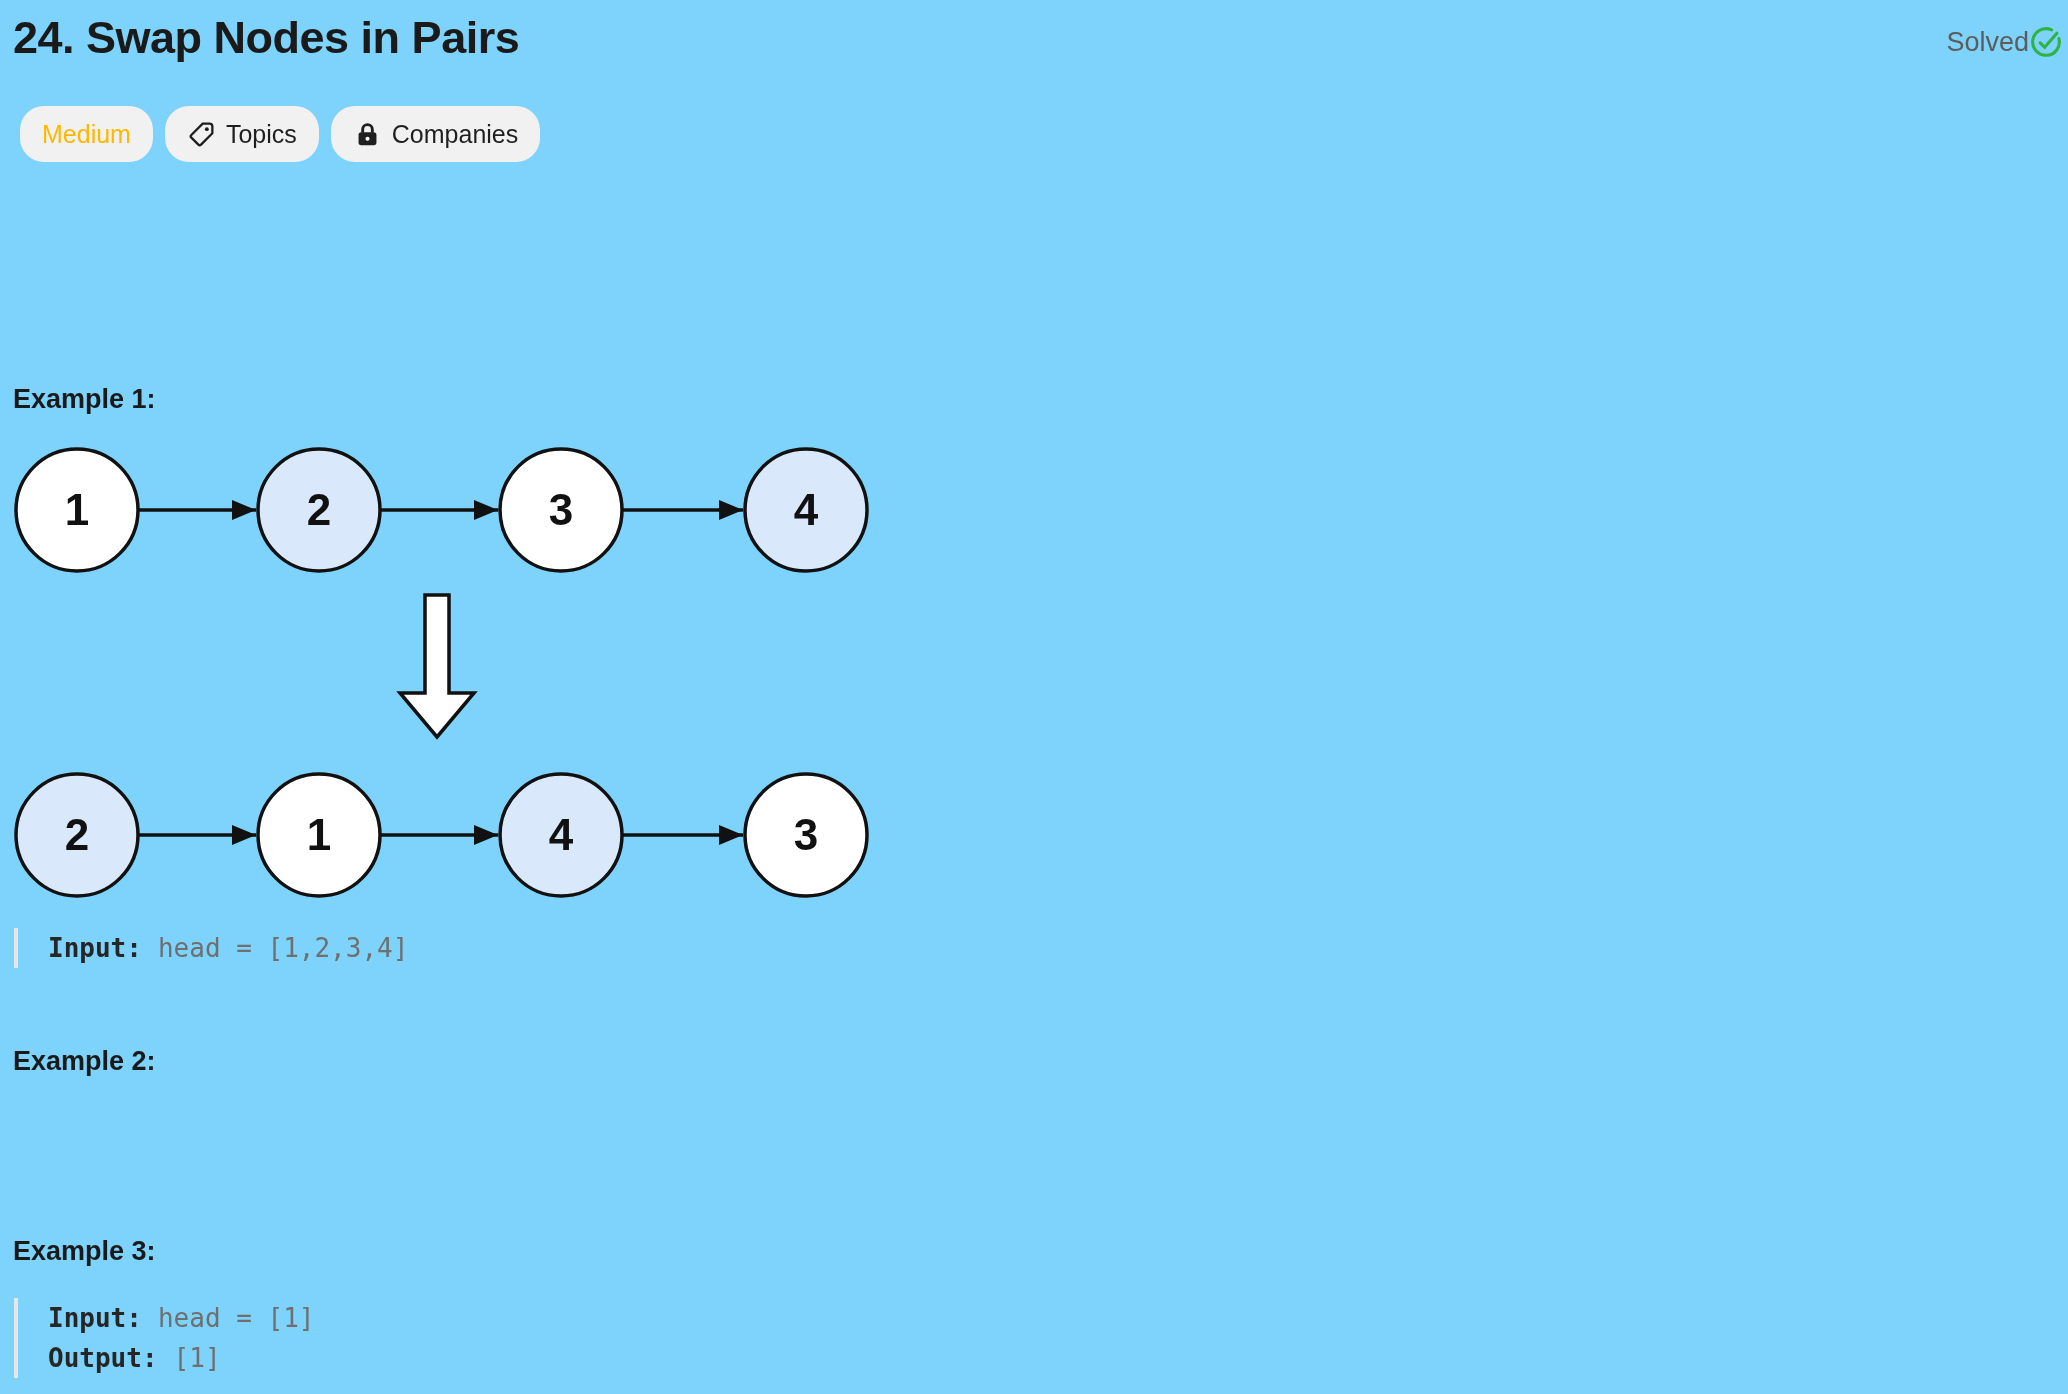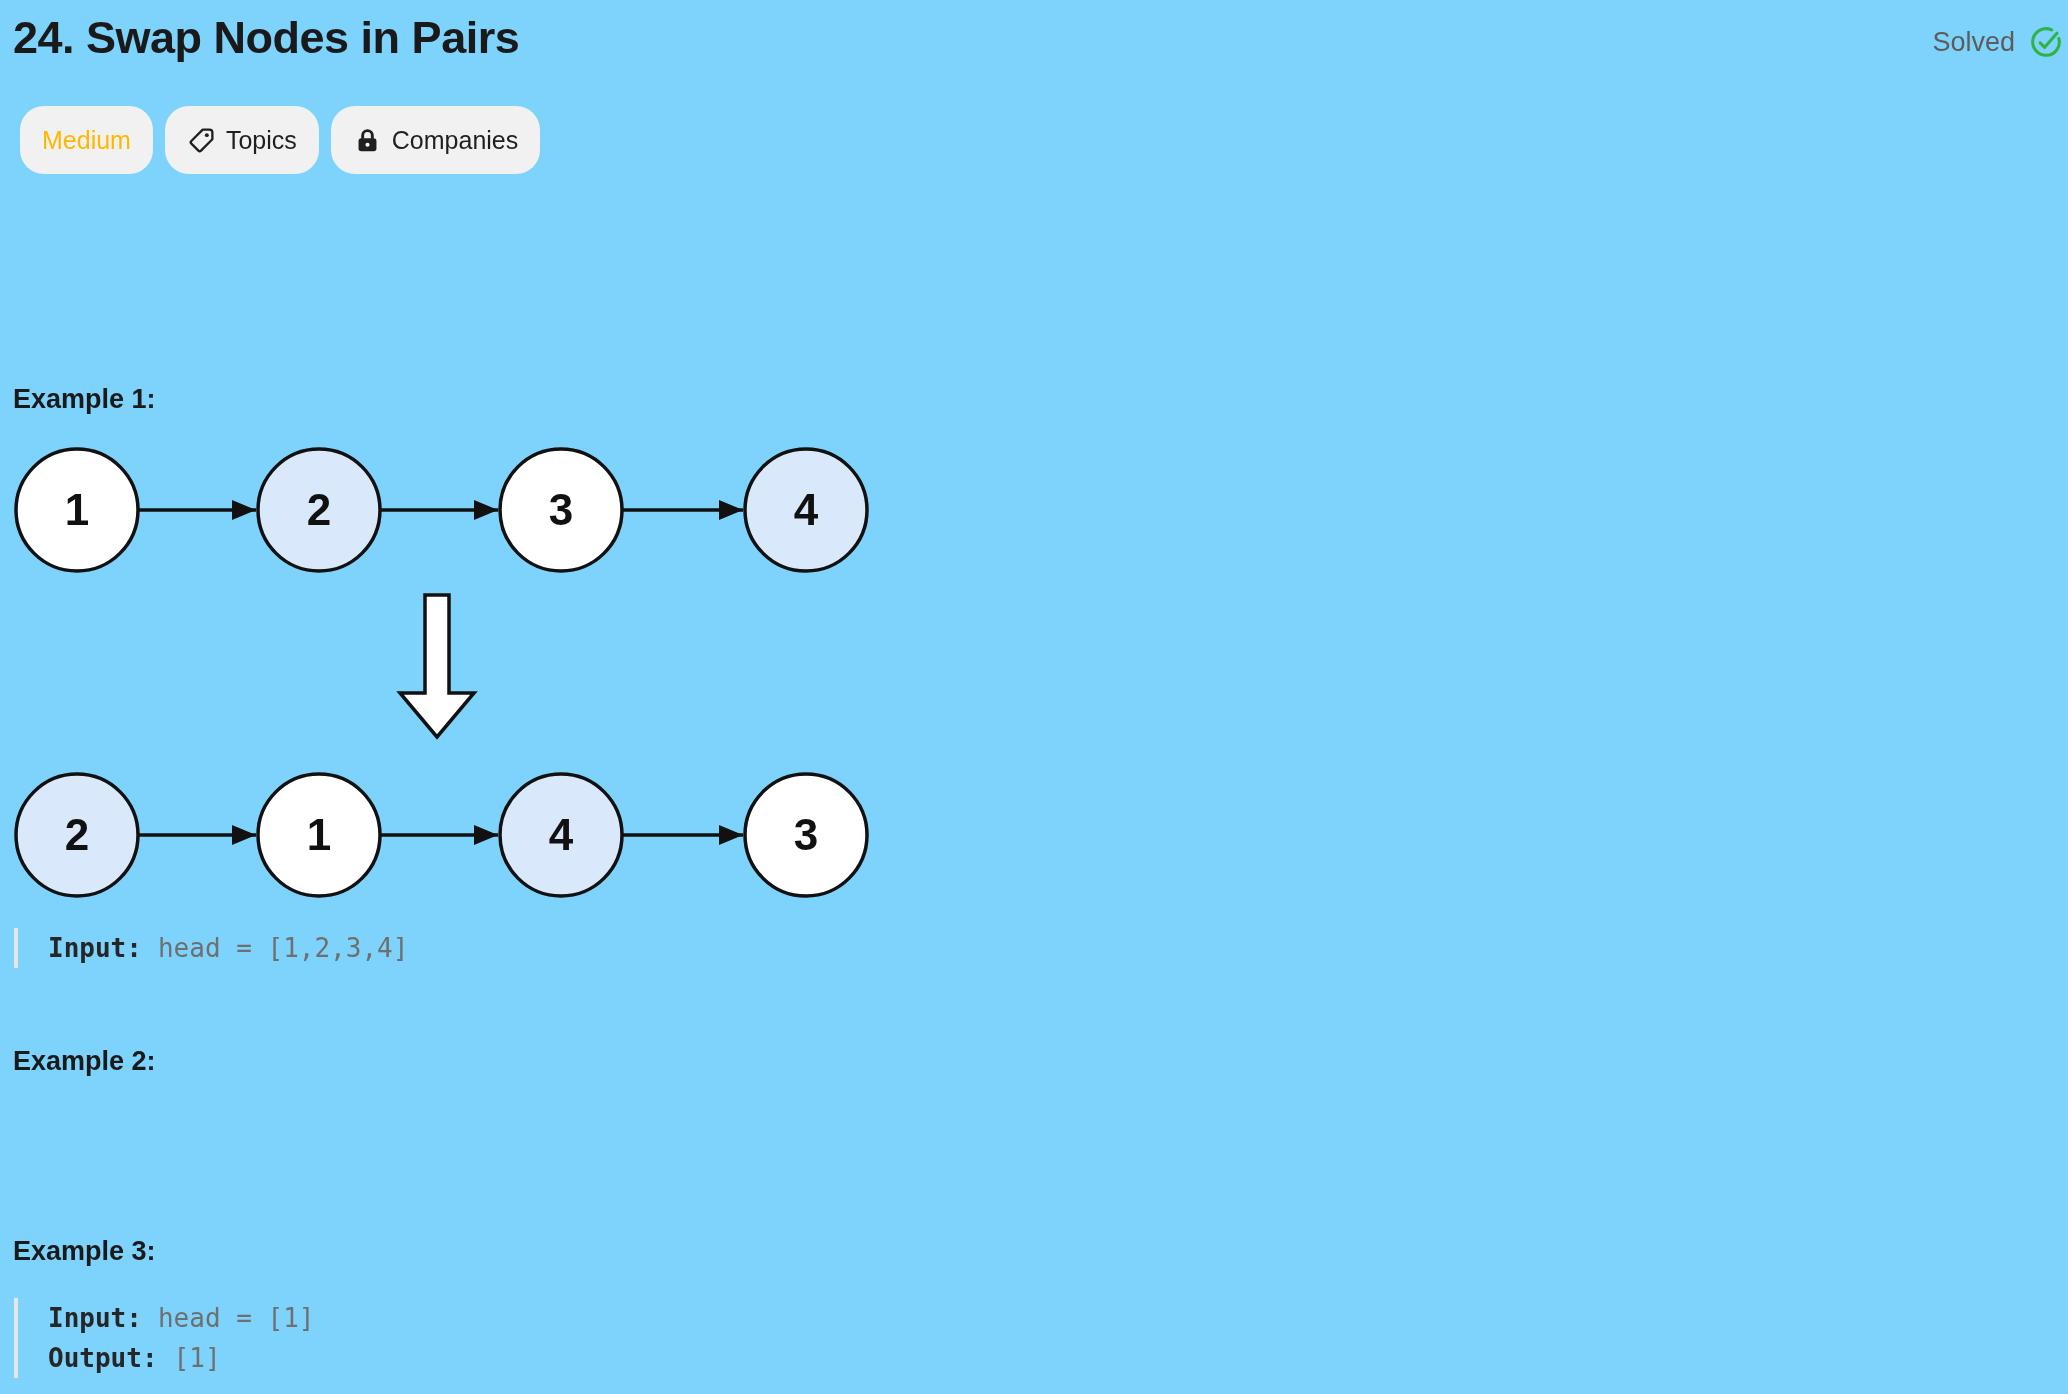--- a/index.html
+++ b/index.html
@@ -12,32 +12,32 @@
     overflow:hidden;
   }
   
   .title{
     position:absolute;left:13px;top:12px;
     font-size:45px;font-weight:700;color:#1a1a1a;
     letter-spacing:-0.5px;
   }
   .solved-wrap{
     position:absolute;top:26px;right:6px;
-    display:flex;align-items:center;gap:15px;
+    display:flex;align-items:center;gap:1px;
   }
   .solved-label{font-size:27px;color:#5c5c5c;}
   .solved-icon svg{display:block;}
   
   .pills{
     position:absolute;left:20px;top:106px;
     display:flex;align-items:center;gap:12px;
   }
   .pill{
     display:flex;align-items:center;gap:10px;
-    height:48px;padding:10px 22px;
+    height:48px;padding:4px 22px;
     background:#f1f1f2;border-radius:24px;
     font-size:25px;color:#1f1f1f;
     cursor:pointer;white-space:nowrap;
   }
   .pill.difficulty{color:#ffb800;}
   .pill .p-icon{display:flex;align-items:center;}
   
   .description{
     position:absolute;left:13px;top:192px;
     width:2000px;

